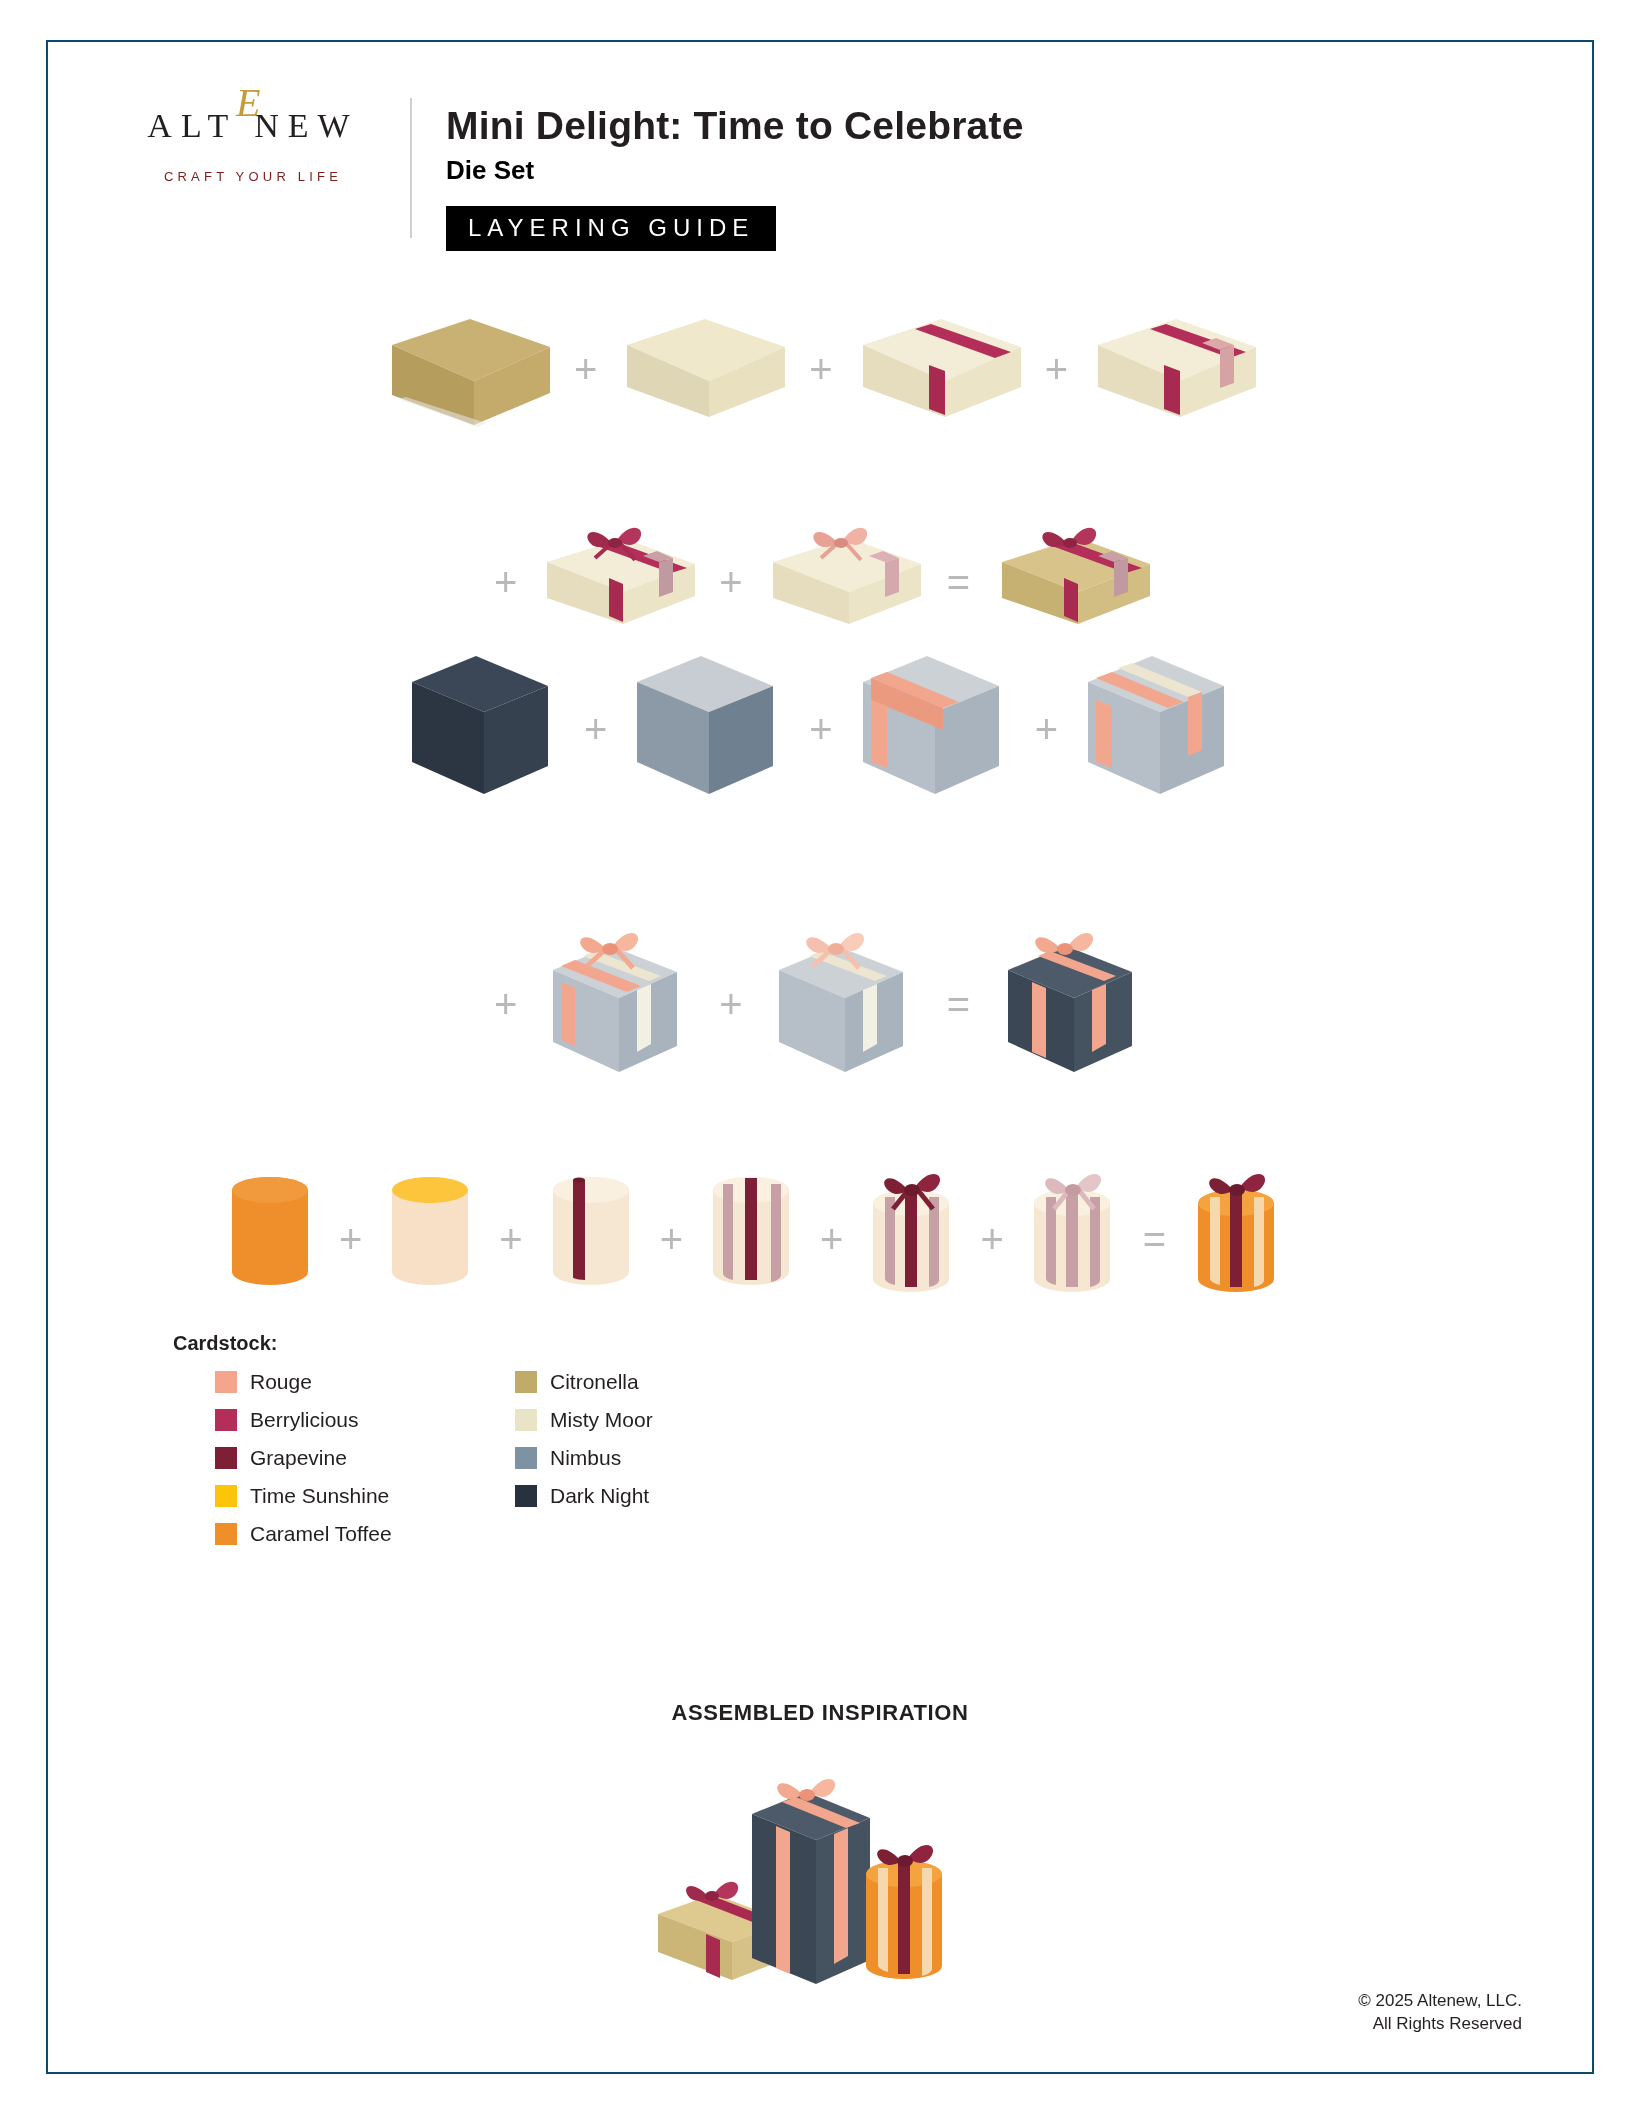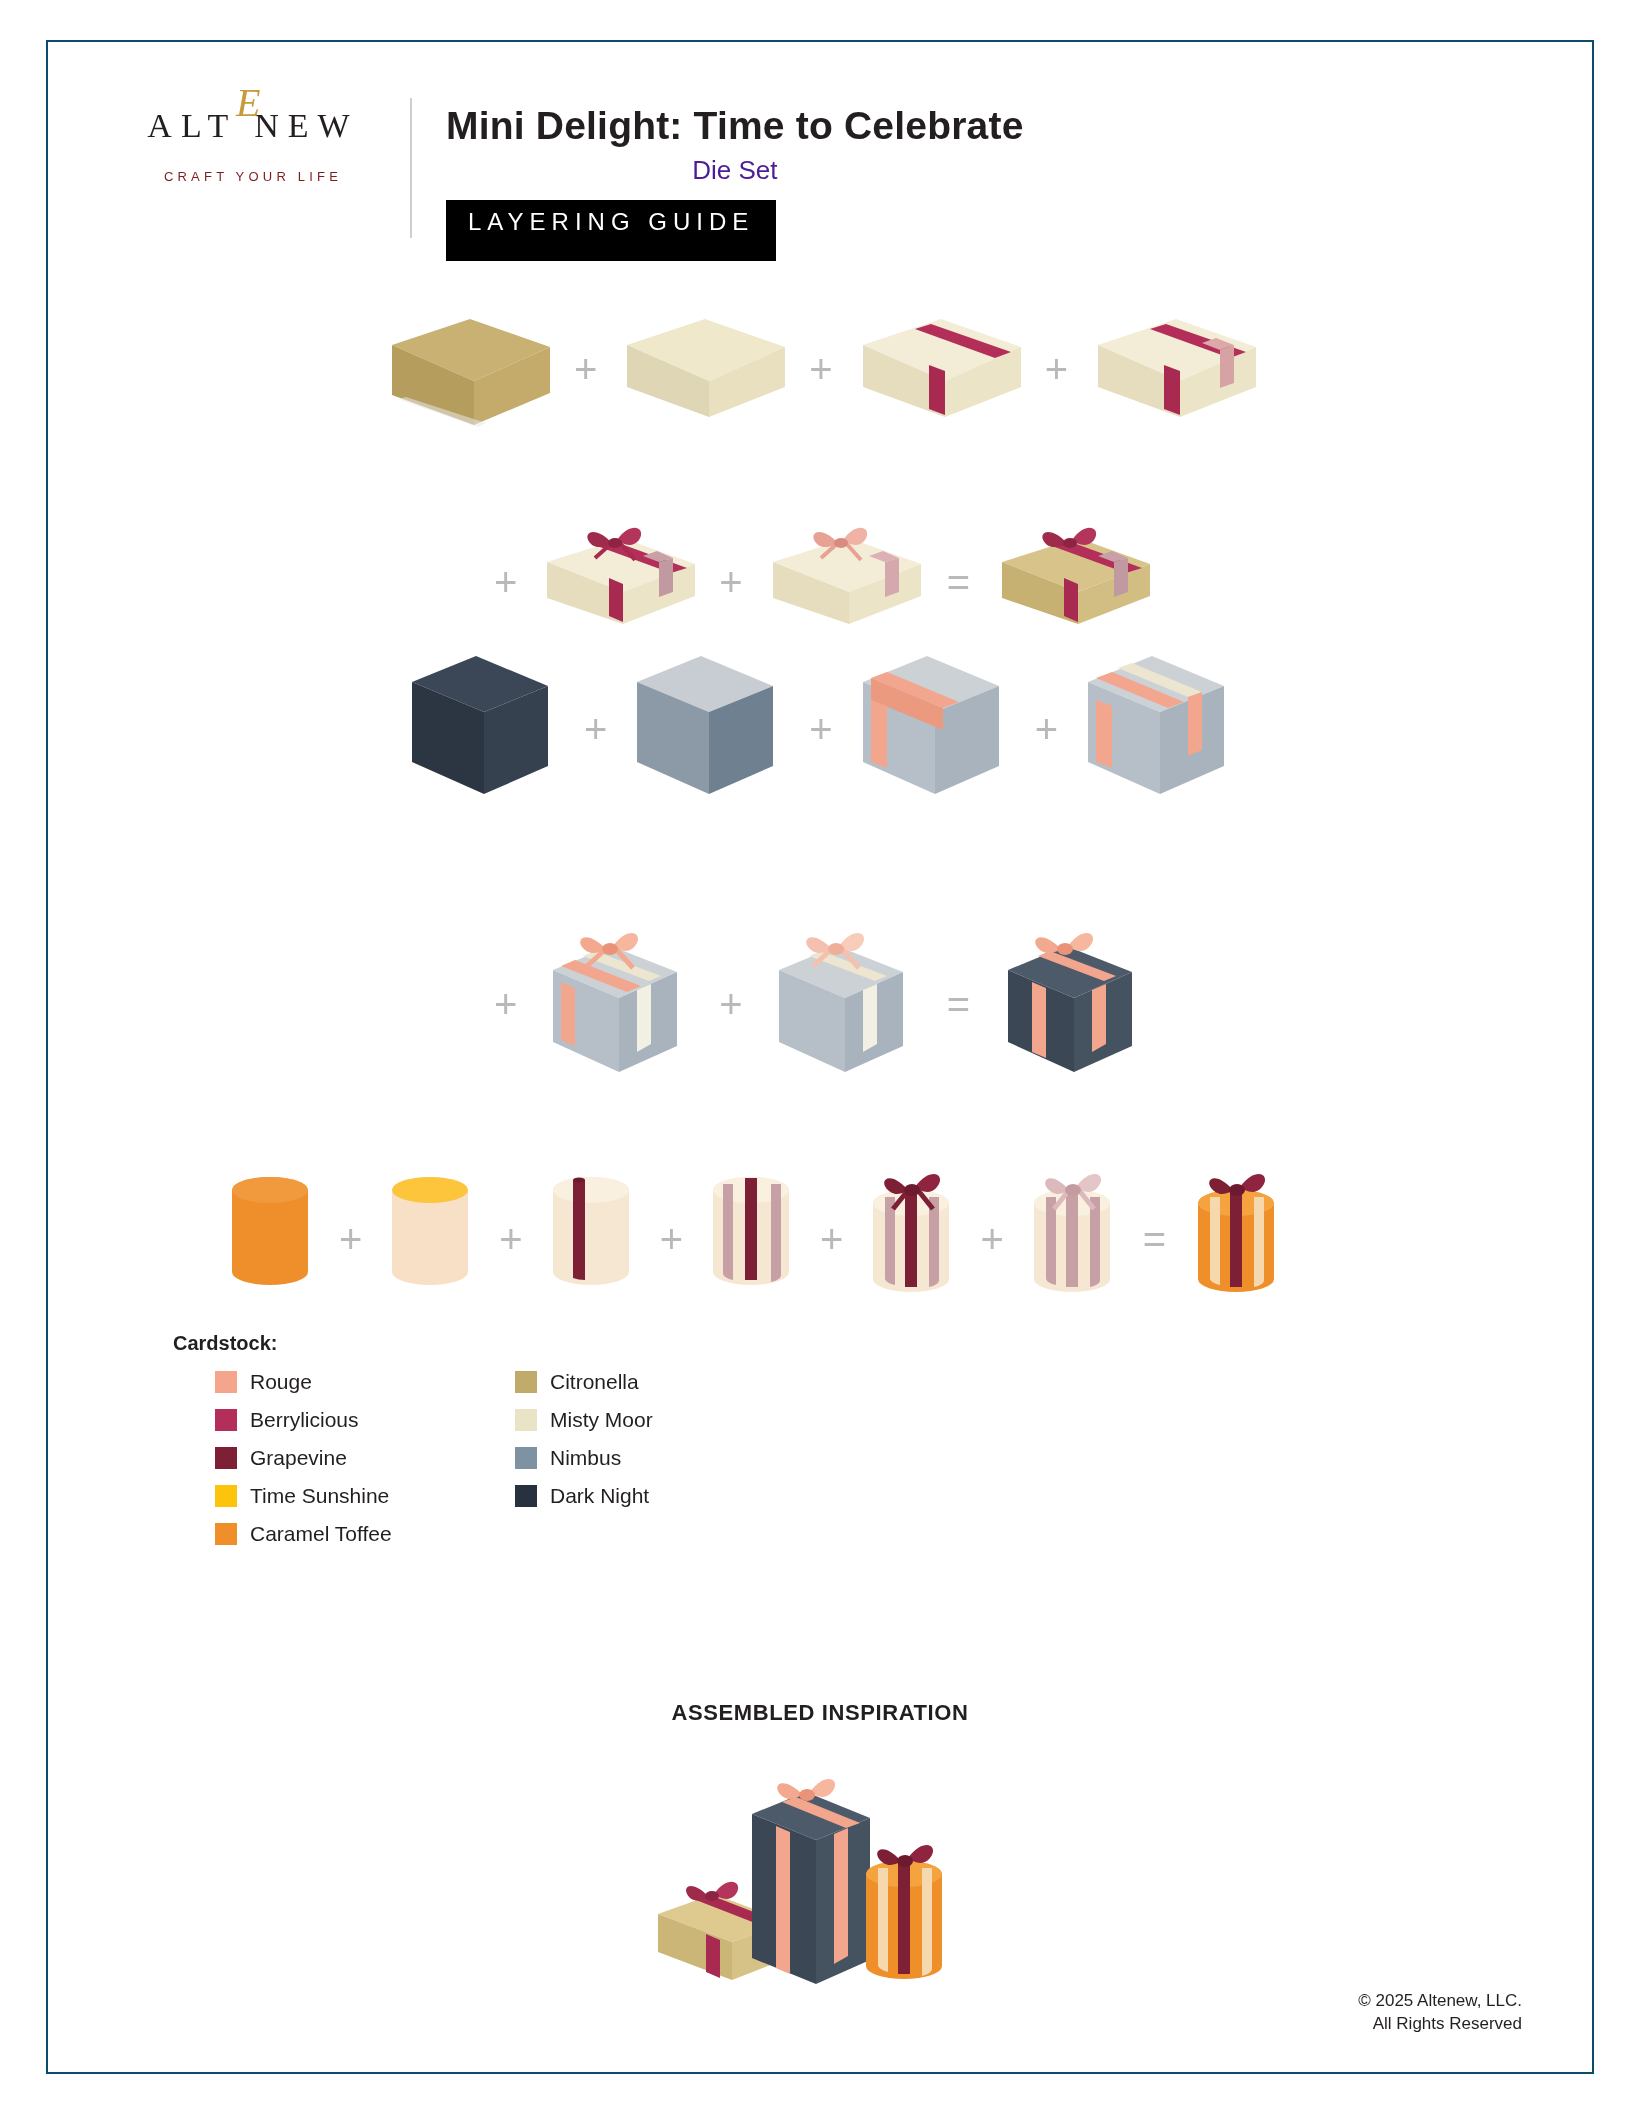--- a/index.html
+++ b/index.html
@@ -79,33 +79,32 @@
     top: 62px;
   }
   .title-main {
     font-size: 39px;
     font-weight: bold;
     color: #231f20;
     letter-spacing: .2px;
   }
   .title-sub {
     font-size: 26px;
-    color: #4c1d95;
+    color: #000000;
     margin-top: 7px;
-    font-weight: 400;
-    text-align: center;
+    font-weight: 700;
   }
   .guide-badge {
     display: inline-block;
-    margin-top: 14px;
+    margin-top: 20px;
     background: #000;
     color: #fff;
     font-size: 24px;
     letter-spacing: 6px;
-    padding: 8px 22px 25px 22px;
+    padding: 8px 22px 9px 22px;
   }
 
   
   .row {
     position: absolute;
     display: flex;
     align-items: center;
   }
   .plus {
     font-size: 40px;

